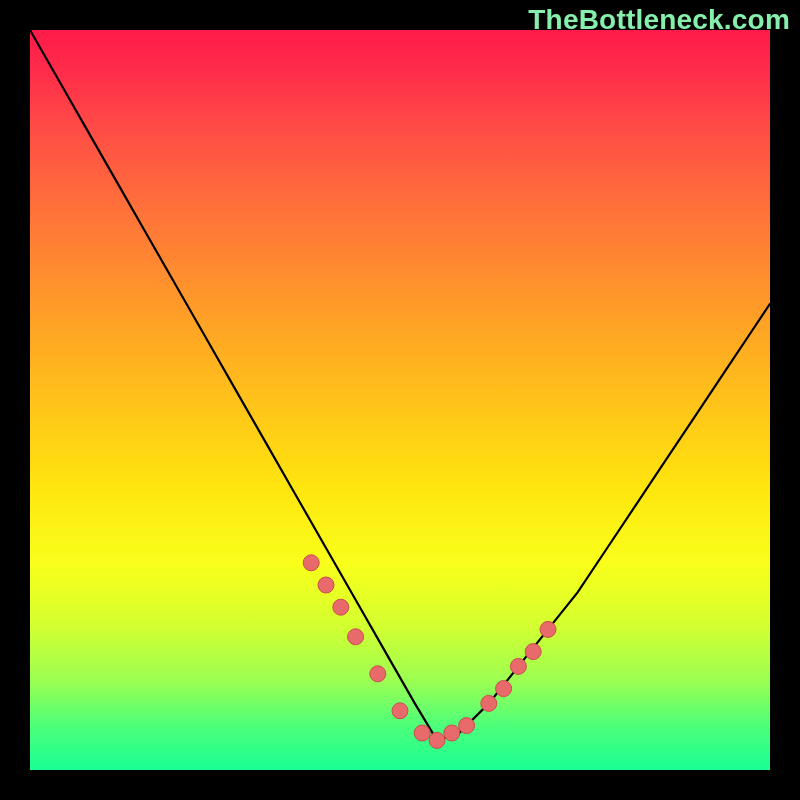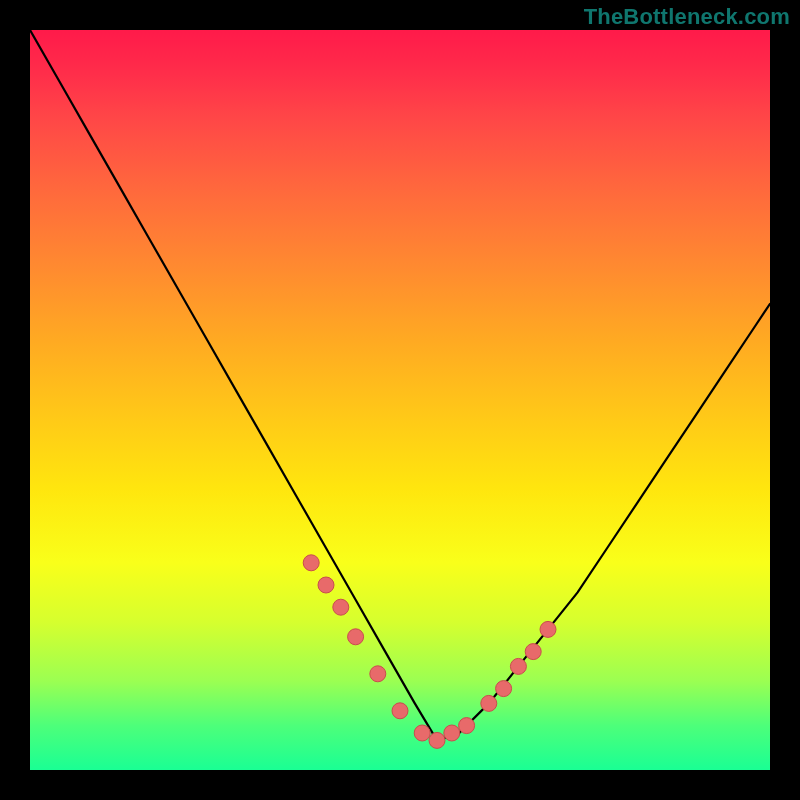--- a/index.html
+++ b/index.html
@@ -8,23 +8,23 @@
     position: relative;
     width: 800px;
     height: 800px;
     background: #000;
   }
   .watermark {
     position: absolute;
     top: 4px;
     right: 10px;
     font-family: Arial, Helvetica, sans-serif;
-    font-size: 22px;
+    font-size: 28px;
     font-weight: 700;
-    color: #0f766e;
+    color: #86efac;
     letter-spacing: 0.2px;
     user-select: none;
   }
   .plot-area {
     position: absolute;
     left: 30px;
     top: 30px;
     width: 740px;
     height: 740px;
     overflow: hidden;

